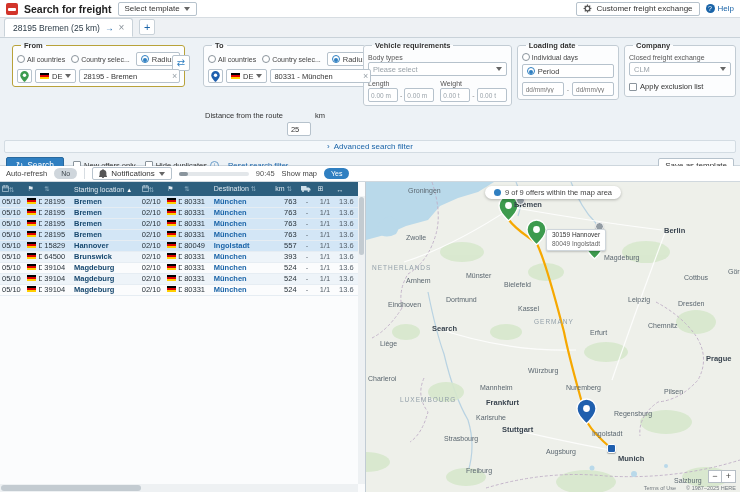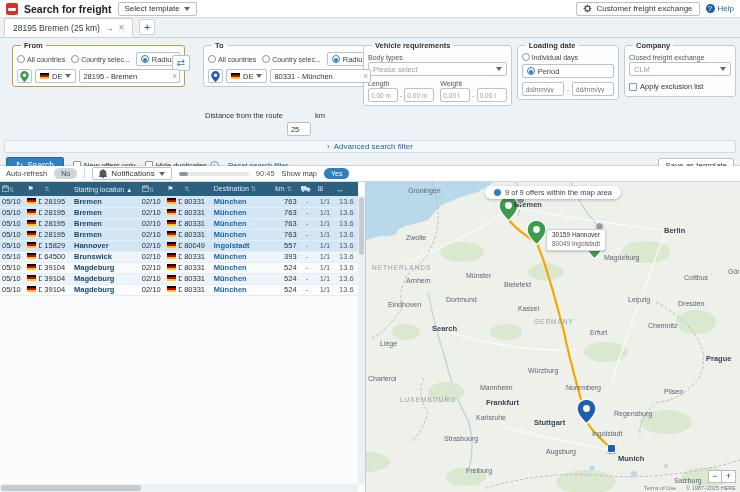--- a/index.html
+++ b/index.html
@@ -608,21 +608,21 @@
           <span class="mlabel city" style="left: 14px; top: 158px;">Liège</span>
           <span class="mlabel city-b" style="left: 120px; top: 168px; margin-top: 48px;">Frankfurt</span>
           <span class="mlabel city" style="left: 162px; top: 185px;">Würzburg</span>
           <span class="mlabel city-b" style="left: 340px; top: 172px;">Prague</span>
           <span class="mlabel city" style="left: 2px; top: 193px;">Charleroi</span>
           <span class="mlabel region" style="left: 34px; top: 214px;">LUXEMBOURG</span>
           <span class="mlabel city" style="left: 114px; top: 202px;">Mannheim</span>
           <span class="mlabel city" style="left: 200px; top: 202px;">Nuremberg</span>
           <span class="mlabel city" style="left: 298px; top: 206px;">Pilsen</span>
           <span class="mlabel city" style="left: 110px; top: 232px;">Karlsruhe</span>
-          <span class="mlabel city-b" style="left: 136px; top: 236px; margin-left: 32px;">Stuttgart</span>
+          <span class="mlabel city-b" style="left: 136px; top: 243px;">Stuttgart</span>
           <span class="mlabel city" style="left: 248px; top: 228px;">Regensburg</span>
           <span class="mlabel city" style="left: 78px; top: 253px;">Strasbourg</span>
           <span class="mlabel city" style="left: 226px; top: 248px;">Ingolstadt</span>
           <span class="mlabel city" style="left: 180px; top: 266px;">Augsburg</span>
           <span class="mlabel city-b" style="left: 252px; top: 272px;">Munich</span>
           <span class="mlabel city" style="left: 100px; top: 285px;">Freiburg</span>
           <span class="mlabel city" style="left: 308px; top: 295px;">Salzburg</span>
         </div>
 
       <span class="badge-dot" style="left:150px;top:14px"></span>

